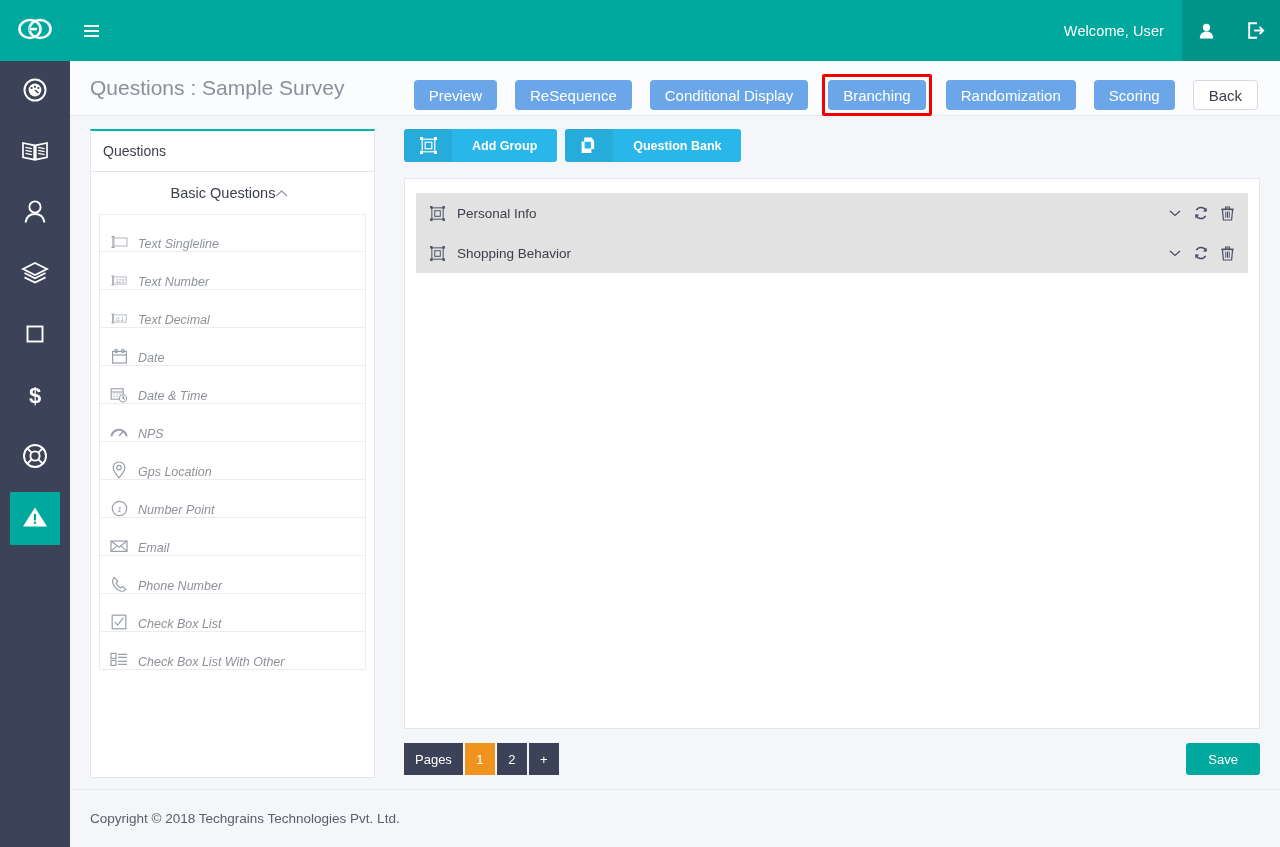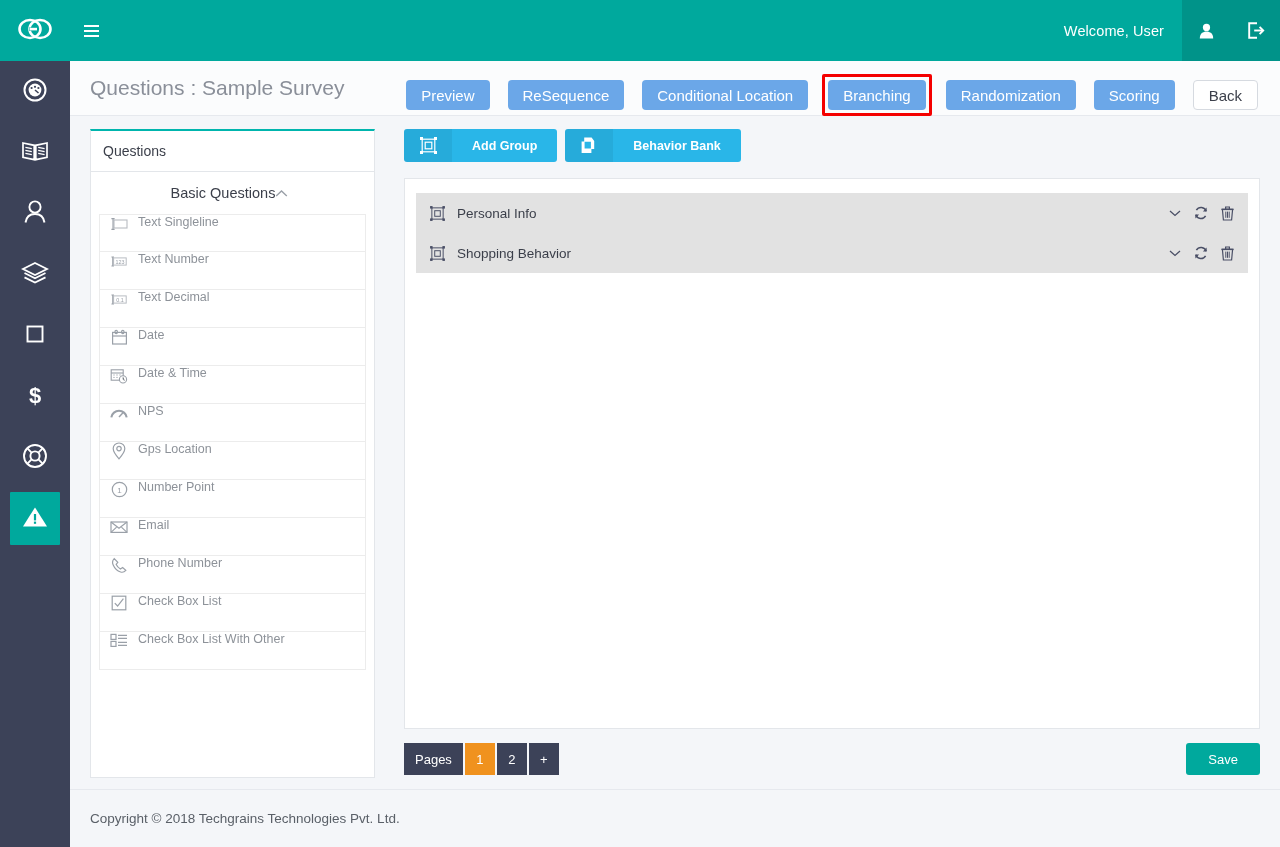--- a/index.html
+++ b/index.html
@@ -108,23 +108,23 @@
     content:""; position:absolute; left:104px; right:0; bottom:0;
     height:1px; background:#e3e6ea;
   }
   .accordion-head {
     height: 42px; display: flex; align-items: center; justify-content: center;
     padding: 0 14px 0 8px; font-size: 14.5px; color: #3b3f4a; cursor: pointer;
   }
   .chev-up { display:block; }
   .qlist { padding: 0 8px; }
   .qitem {
-    height: 38px; display: flex; align-items: flex-start; gap: 10px;
+    height: 38px; display: flex; align-items: flex-end; gap: 10px;
     border: 1px solid #ececec; border-top: none;
-    padding-left: 10px; cursor: grab; background:#fff;
+    padding-left: 10px; cursor: grab; background:#fff;font-style:italic;
   }
   .qitem:first-child { border-top: 1px solid #ececec; }
   .qitem-label { font-size: 12.5px; color: #8d9299; }
   .qicon { width: 18px; height: 18px; display:flex; align-items:center; justify-content:center; }
 
   
   .mainpanel { flex: 1 1 auto; padding-left: 17px; }
   .toolbar { display: flex; gap: 8px; margin-bottom: 16px; }
   .tool-btn {
     display: flex; align-items: stretch; border-radius: 3px; overflow: hidden;
@@ -310,21 +310,21 @@
     <div class="page-title">Questions : Sample Survey</div>
     <div class="head-buttons">
 
       <span class="hbtn-wrap">
         <button class="hbtn">Preview</button>
       </span>
       <span class="hbtn-wrap">
         <button class="hbtn">ReSequence</button>
       </span>
       <span class="hbtn-wrap">
-        <button class="hbtn">Conditional Location</button>
+        <button class="hbtn">Conditional Display</button>
       </span>
       <span class="hbtn-wrap highlighted">
         <button class="hbtn">Branching</button>
       </span>
       <span class="hbtn-wrap">
         <button class="hbtn">Randomization</button>
       </span>
       <span class="hbtn-wrap">
         <button class="hbtn">Scoring</button>
       </span>
@@ -504,21 +504,21 @@
           <span class="tool-txt">Add Group</span>
         </div>
 
         <div class="tool-btn">
           <span class="tool-ico">
             <svg width="19" height="19" viewBox="0 0 19 19">
               <path d="M11.6 1.4 H4.2 V5.4 H1.6 V17 H11.4 V13 H14.2 V5 Z" fill="#fff"></path>
               <path d="M4.6 5.8 H10.9 V12.6 H4.6 Z" fill="#29b6e8"></path>
             </svg>
           </span>
-          <span class="tool-txt">Behavior Bank</span>
+          <span class="tool-txt">Question Bank</span>
         </div>
       </div>
 
       <div class="groups-card">
 
         <div class="group-row">
           <span class="group-icon">
             <svg width="17" height="17" viewBox="0 0 19 19">
               <rect x="3.2" y="3.2" width="12.6" height="12.6" fill="none" stroke="#4a4f66" stroke-width="1.1"></rect>
               <rect x="6.4" y="6.4" width="6.2" height="6.2" fill="none" stroke="#4a4f66" stroke-width="1.1"></rect>

